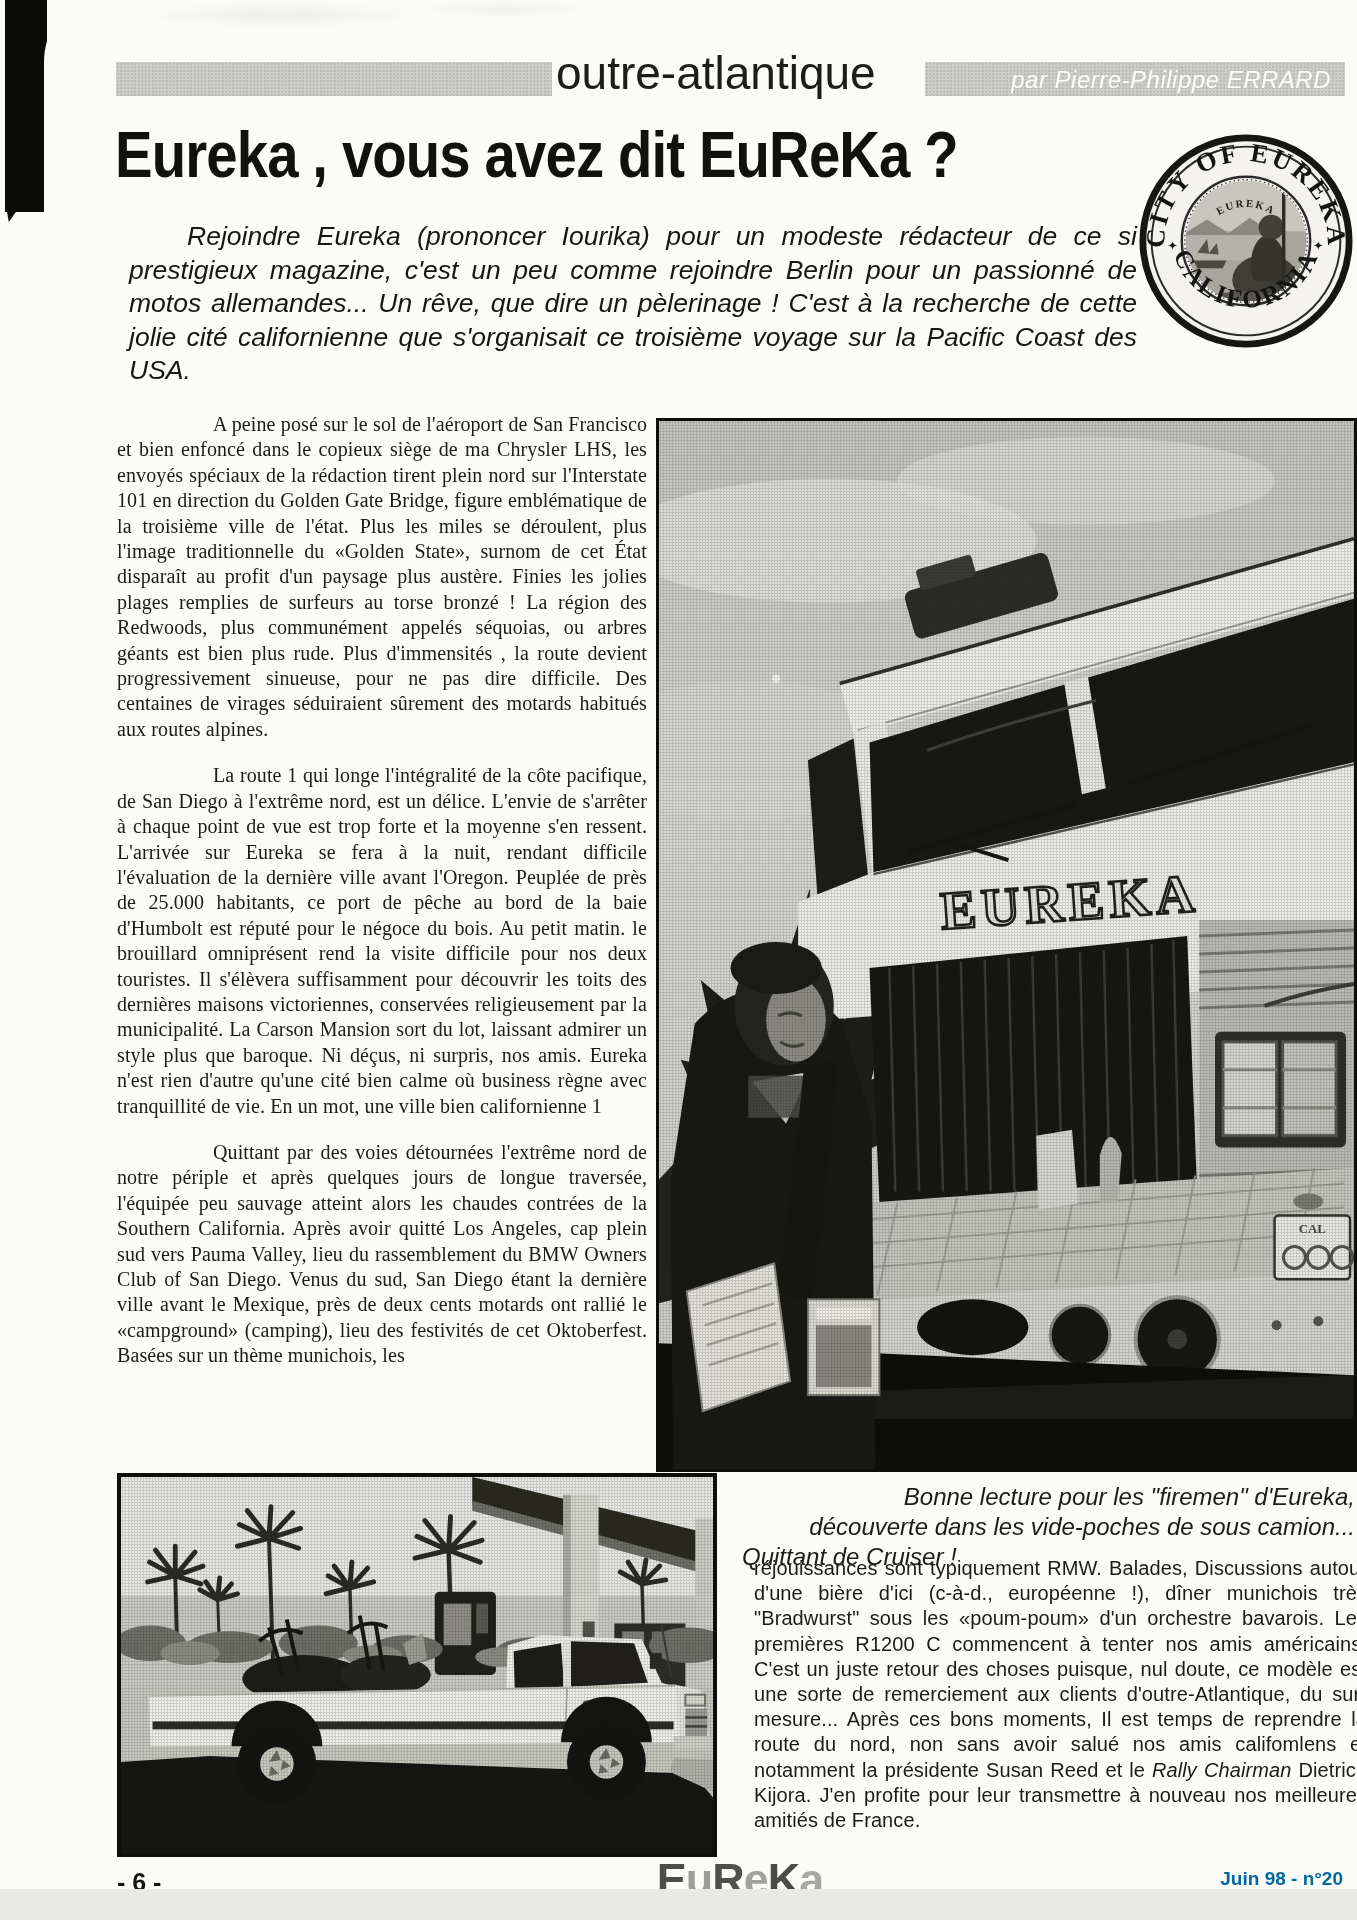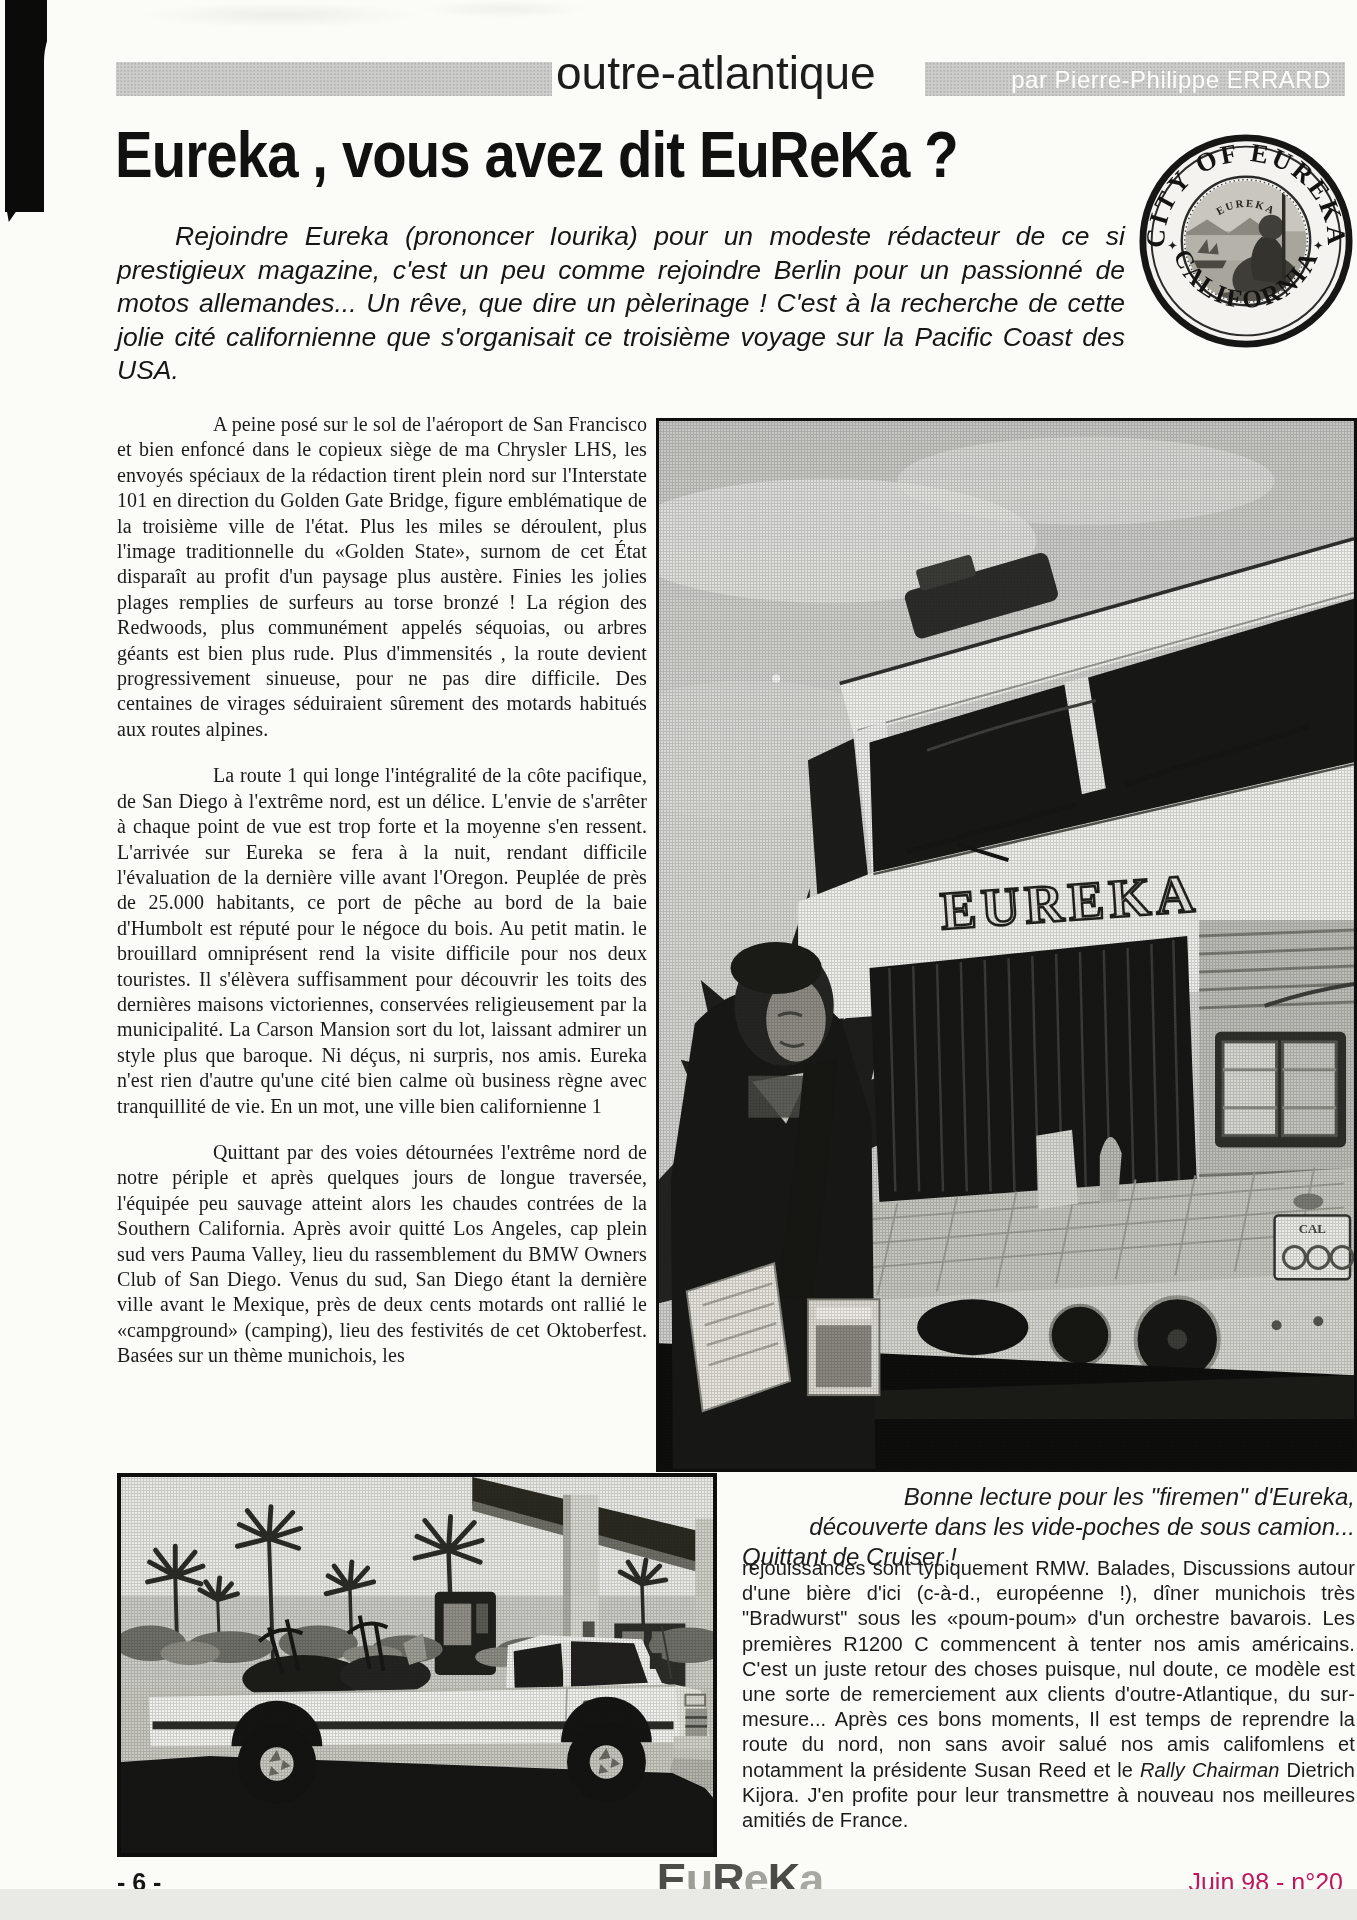--- a/index.html
+++ b/index.html
@@ -1,41 +1,41 @@
 <!DOCTYPE html>
 <html><head>
 <meta charset="utf-8">
 <style>
   html,body{margin:0;padding:0;background:#e9e9e6;}
   #page{position:relative;width:1357px;height:1889px;margin:0 auto;background:#fbfbf8;
         font-family:"Liberation Sans",sans-serif;color:#1b1b1a;overflow:hidden;}
   .abs{position:absolute;}
   .halftone{background-color:#cdcdcb;background-image:radial-gradient(#b3b3b1 1px,transparent 1.15px);background-size:3.5px 3.5px;}
   .grain{position:absolute;inset:0;background-image:radial-gradient(rgba(25,25,22,.16) 1px,transparent 1.1px);background-size:3px 3px;pointer-events:none;}
-  .justify{text-align:justify;}
+  .justify{text-align:justify;margin-left:12px;}
   .body-text{font-size:20px;line-height:25.4px;letter-spacing:.1px;}
   .photo-frame{background:#d8d8d4;border:3px solid #0e0e0c;box-sizing:border-box;}
   svg text{font-family:"Liberation Serif",serif;}
 </style>
 </head>
 <body>
 
 <div id="page">
 
   <div class="abs" style="left:5px;top:0;width:42px;height:212px;background:#0b0b0a;"></div>
   <div class="abs" style="left:44px;top:0;width:130px;height:222px;background:#fbfbf8;border-top-left-radius:52px 62px;"></div>
   <div class="abs" style="left:6px;top:206px;width:14px;height:16px;background:#0b0b0a;clip-path:polygon(0 0,100% 0,20% 100%);"></div>
   <div class="abs" style="left:140px;top:2px;width:280px;height:26px;background:radial-gradient(ellipse at center,#9a9a97,transparent 70%);opacity:.14;"></div>
   <div class="abs" style="left:420px;top:0;width:170px;height:18px;background:radial-gradient(ellipse at center,#9a9a97,transparent 70%);opacity:.12;"></div>
   <div class="abs" style="left:0;top:1906px;width:1357px;height:5px;background:#0a0a09;"></div>
 
   <div class="abs halftone" style="left:116px;top:62px;width:436px;height:34px;"></div>
   <div class="abs" style="left:556px;top:46px;width:360px;font-size:46px;font-weight:400;color:#1d1d1c;white-space:nowrap;">outre-atlantique</div>
   <div class="abs halftone" style="left:925px;top:62px;width:420px;height:34px;text-align:right;">
-       <span style="display:block;padding:4px 14px 0 0;font-size:24px;color:#fdfdfc;letter-spacing:.5px;">par  Pierre-Philippe ERRARD</span>
+       <span style="display:block;padding:4px 14px 0 0;font-size:24px;color:#fdfdfc;letter-spacing:.5px;font-style:italic;">par  Pierre-Philippe ERRARD</span>
   </div>
 
   <div class="abs" style="left:115px;top:118px;width:1100px;font-size:64px;font-weight:700;letter-spacing:-1px;color:#111110;white-space:nowrap;transform:scaleX(.88);transform-origin:left top;">Eureka , vous avez dit EuReKa ?</div>
 
   <div class="abs" style="left:1139px;top:133px;width:214px;height:216px;">
     <svg viewBox="0 0 220 220" width="214" height="216" role="img">
       <circle cx="110" cy="110" r="106" fill="#f4f3f0" stroke="#161614" stroke-width="7"></circle>
       <circle cx="110" cy="110" r="97" fill="none" stroke="#2a2a28" stroke-width="2"></circle>
       <circle cx="110" cy="110" r="66" fill="none" stroke="#2a2a28" stroke-width="2.5"></circle>
       <circle cx="110" cy="110" r="63" fill="none" stroke="#444442" stroke-width="1.5" stroke-dasharray="1.5,3"></circle>
@@ -324,15 +324,15 @@
         <rect x="560" y="262" width="38" height="13" fill="#d2d2cb"></rect>
       </g>
     </svg>
     <div class="grain"></div>
   </div>
 
   <div class="abs" style="left:117px;top:1868px;font-size:25px;font-weight:700;color:#161614;">- 6 -</div>
   <div class="abs" style="left:600px;top:1854px;width:280px;text-align:center;font-weight:700;font-size:45px;letter-spacing:-1px;white-space:nowrap;">
     <span style="color:#4c4c49;">E</span><span style="color:#9e9e98;">u</span><span style="color:#50504d;">R</span><span style="color:#a3a39d;">e</span><span style="color:#4a4a47;">K</span><span style="color:#a8a8a2;">a</span>
   </div>
-  <div class="abs" style="right:14px;top:1868px;font-size:25px;font-weight:400;color:#be185d;">Juin 98 - n°20</div>
+  <div class="abs" style="right:14px;top:1868px;font-size:19px;font-weight:700;color:#0369a1;">Juin 98 - n°20</div>
 
 </div>
 
 </body></html>

